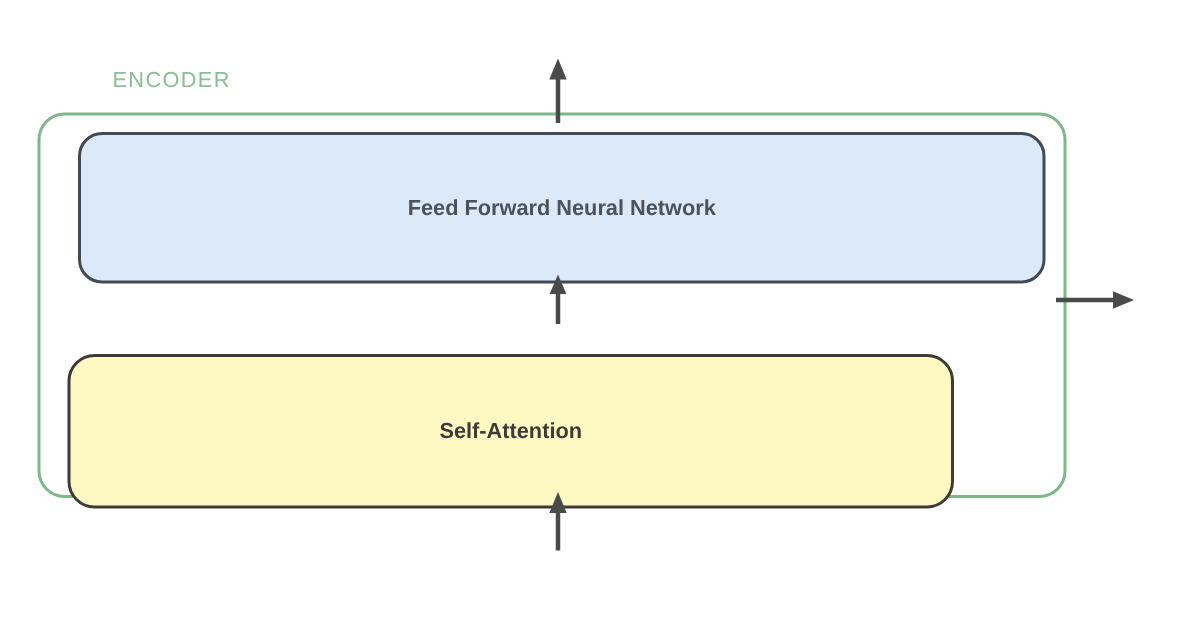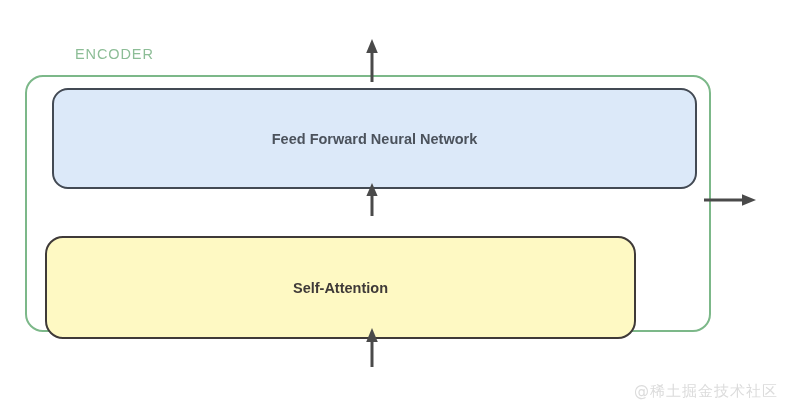--- a/index.html
+++ b/index.html
@@ -142,15 +142,14 @@
   <svg class="arrow-svg arrow-bottom" viewBox="0 0 28 40">
     <line x1="14" y1="40" x2="14" y2="13" stroke="#4a4a4a" stroke-width="3"></line>
     <polygon points="14,1 8.2,15 19.8,15" fill="#4a4a4a"></polygon>
   </svg>
 
   <svg class="arrow-svg arrow-right" viewBox="0 0 56 28">
     <line x1="0" y1="14" x2="40" y2="14" stroke="#4a4a4a" stroke-width="3"></line>
     <polygon points="52,14 38,8.2 38,19.8" fill="#4a4a4a"></polygon>
   </svg>
 
-  <div class="watermark">@稀土掘金技术社区</div>
 
 </div>
 
 </body></html>

